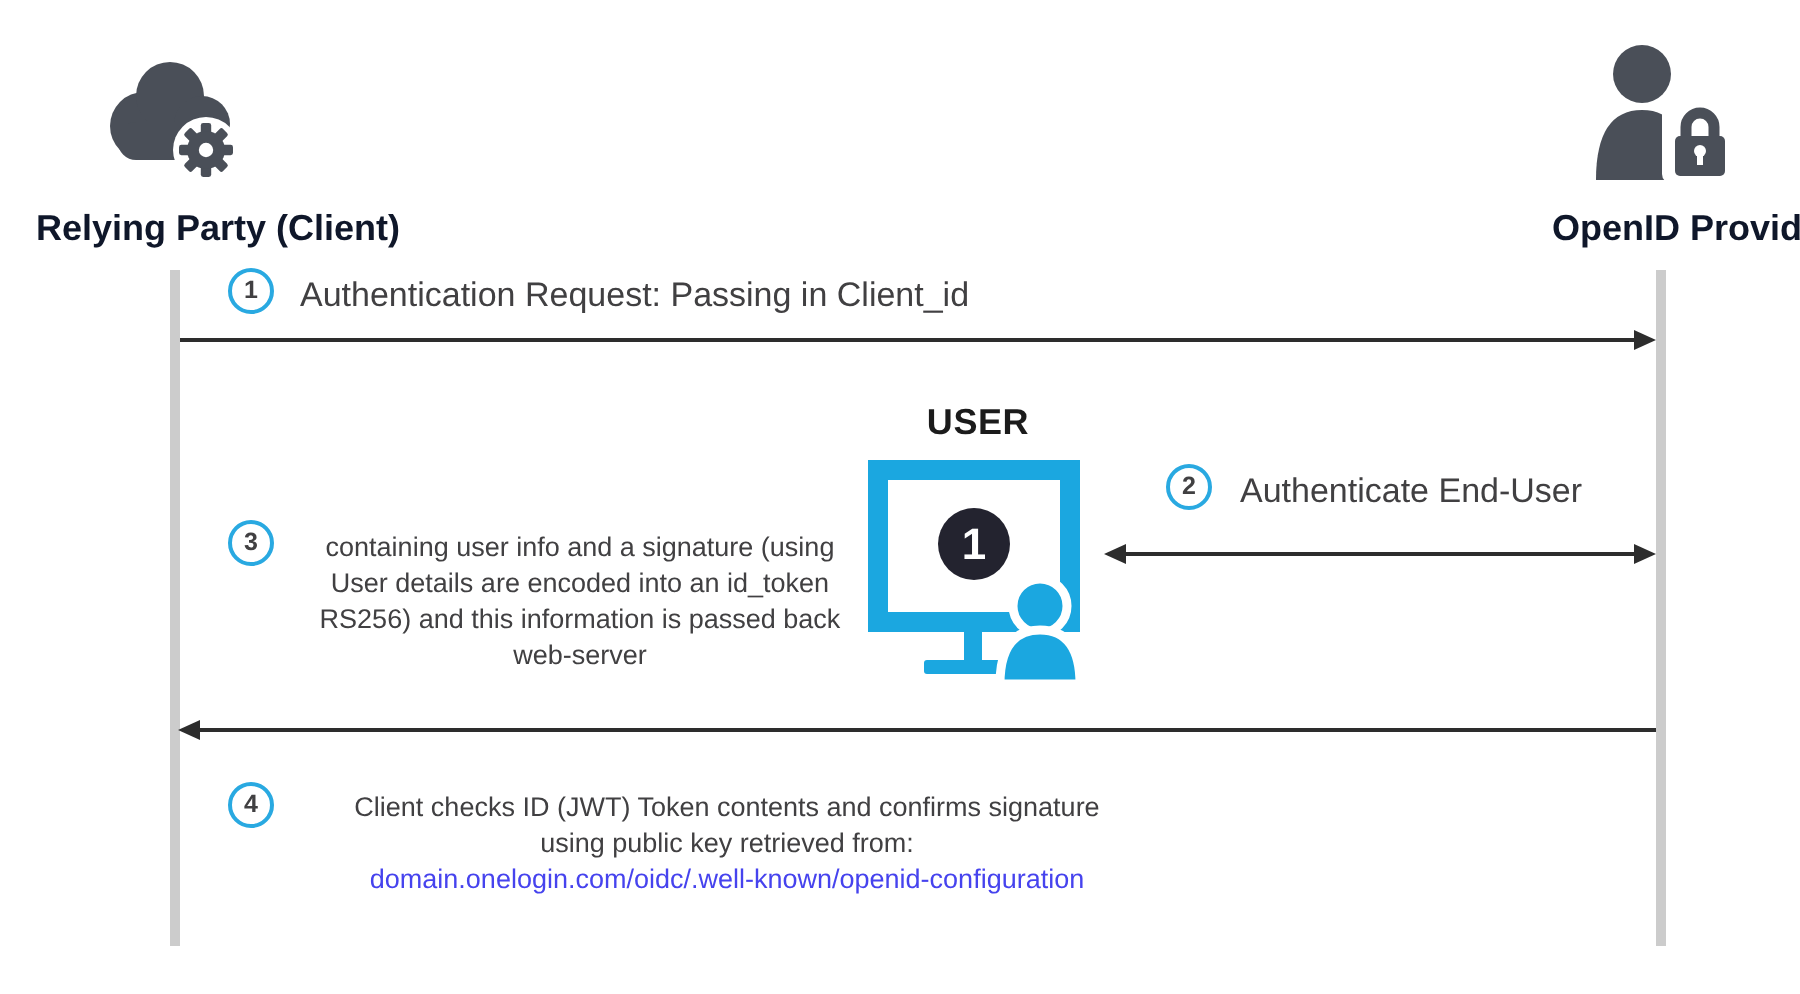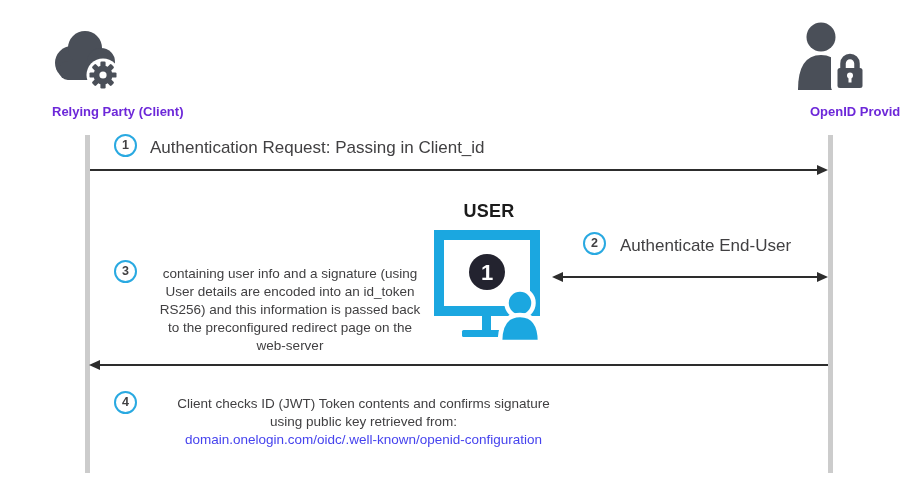--- a/index.html
+++ b/index.html
@@ -8,25 +8,24 @@
   .canvas {
     position: relative;
     width: 900px;
     height: 497px;
     background: #ffffff;
     overflow: hidden;
   }
   .abs { position: absolute; }
 
   .party-label {
-    font-size: 13px;
+    font-size: 18px;
     font-weight: bold;
-    color: #6d28d9;
+    color: #0f172a;
     white-space: nowrap;
-    margin-left: 34px;
   }
 
   .lifeline {
     width: 5px;
     background: #cccccc;
   }
 
   .step-circle {
     width: 23px;
     height: 23px;
@@ -161,21 +160,20 @@
   <div class="abs step-text" style="left:620px; top:237px;">Authenticate End-User</div>
   <div class="abs arrow-line" style="left:560px; top:276px; width:260px;"></div>
   <div class="abs ah-left" style="left:552px; top:272px;"></div>
   <div class="abs ah-right" style="left:817px; top:272px;"></div>
 
   <div class="abs step-circle" style="left:114px; top:260px;">3</div>
   <div class="abs step-block" style="left:140px; top:265px; width:300px;">
     <div>containing user info and a signature (using</div>
     <div>User details are encoded into an id_token</div>
     <div>RS256) and this information is passed back</div>
-    <div>to the preconfigured redirect page on the</div>
     <div>web-server</div>
   </div>
   <div class="abs arrow-line" style="left:97px; top:364px; width:731px;"></div>
   <div class="abs ah-left" style="left:89px; top:360px;"></div>
 
   <div class="abs step-circle" style="left:114px; top:391px;">4</div>
   <div class="abs step-block" style="left:161px; top:395px; width:405px;">
     <div>Client checks ID (JWT) Token contents and confirms signature</div>
     <div>using public key retrieved from:</div>
     <div class="link-line"><span class="it">domain</span><span>.onelogin.com/oidc/.well-known/openid-configuration</span></div>

